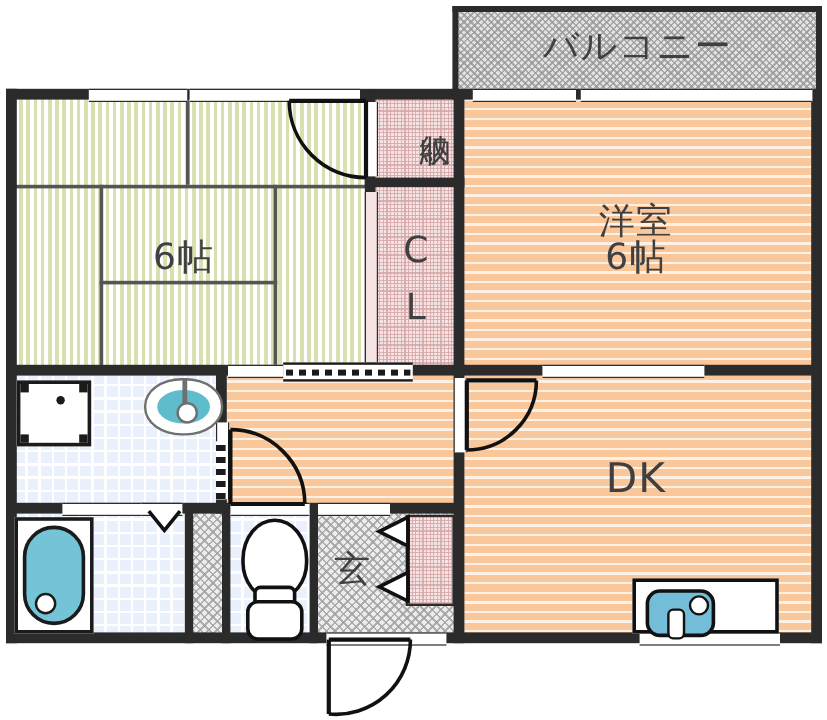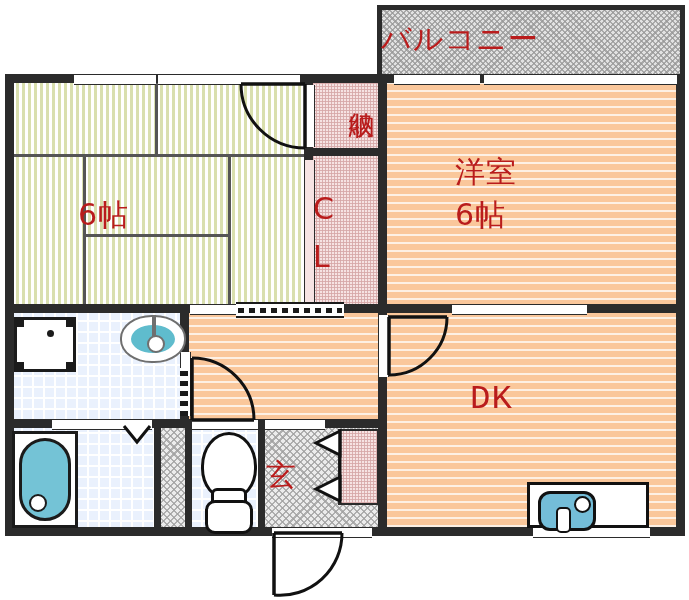--- a/index.html
+++ b/index.html
@@ -52,21 +52,21 @@
   }
 
   
   .wall{background:#2b2b2b;position:absolute;}
   .wall-thin{background:#2b2b2b;position:absolute;}
   .opening-o{background:#ffffff;position:absolute;border-top:1.6px solid #2b2b2b;border-bottom:1.6px solid #2b2b2b;}
   .opening-v{background:#ffffff;position:absolute;border-left:1.6px solid #2b2b2b;border-right:1.6px solid #2b2b2b;}
 
   
   .lbl{
-    position:absolute;color:#b91c1c;
+    position:absolute;color:#404040;text-align:center;
     font-weight:400;line-height:1.12;white-space:pre;
     letter-spacing:1px;
   }
   .lbl-big{font-size:30px;}
   .lbl-mid{font-size:26px;}
   .lbl-rot{writing-mode:vertical-rl;text-orientation:upright;letter-spacing:0;}
 
   
   svg.door{position:absolute;overflow:visible;}
 
@@ -268,25 +268,25 @@
   <div class="fix kitchen-counter" style="left:527px;top:482px;width:122px;height:46px;">
     <span class="kitchen-sink" style="left:8px;top:6px;width:52px;height:34px;"></span>
     <span class="kitchen-hole" style="left:44px;top:11px;width:13px;height:13px;"></span>
     <span class="kitchen-tap" style="left:26px;top:22px;width:11px;height:22px;"></span>
   </div>
 
   <div class="lbl lbl-big" style="left:381px;top:22px;width:300px;">バルコニー</div>
 
   <div class="lbl lbl-big" style="left:78px;top:198px;width:150px;">6帖</div>
 
-  <div class="lbl lbl-big" style="left:455px;top:155px;width:150px;">洋室</div>
+  <div class="lbl lbl-big" style="left:455px;top:168px;width:150px;">洋室</div>
   <div class="lbl lbl-big" style="left:455px;top:198px;width:150px;">6帖</div>
 
   <div class="lbl lbl-mid lbl-rot" style="left:320px;top:92px;width:56px;">収納</div>
 
   <div class="lbl lbl-mid" style="left:313px;top:192px;width:68px;font-size:30px;">C</div>
   <div class="lbl lbl-mid" style="left:313px;top:240px;width:68px;font-size:30px;">L</div>
 
-  <div class="lbl lbl-big" style="left:470px;top:380px;width:120px;font-size:34px;font-family:Liberation Mono, monospace;">DK</div>
+  <div class="lbl lbl-big" style="left:470px;top:380px;width:120px;font-size:34px;">DK</div>
 
   <div class="lbl lbl-mid" style="left:266px;top:458px;width:56px;font-size:30px;">玄</div>
 
 </div>
 
 </body></html>

